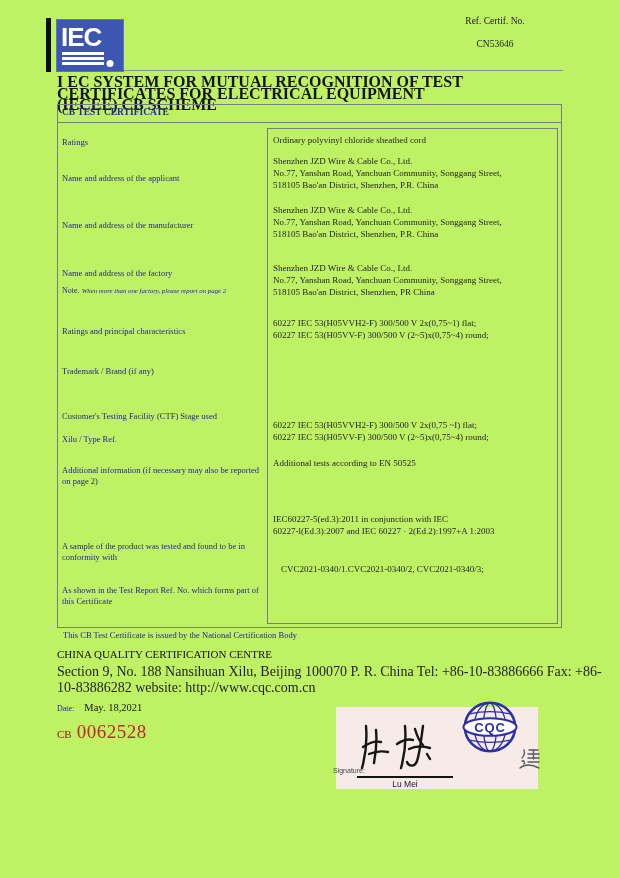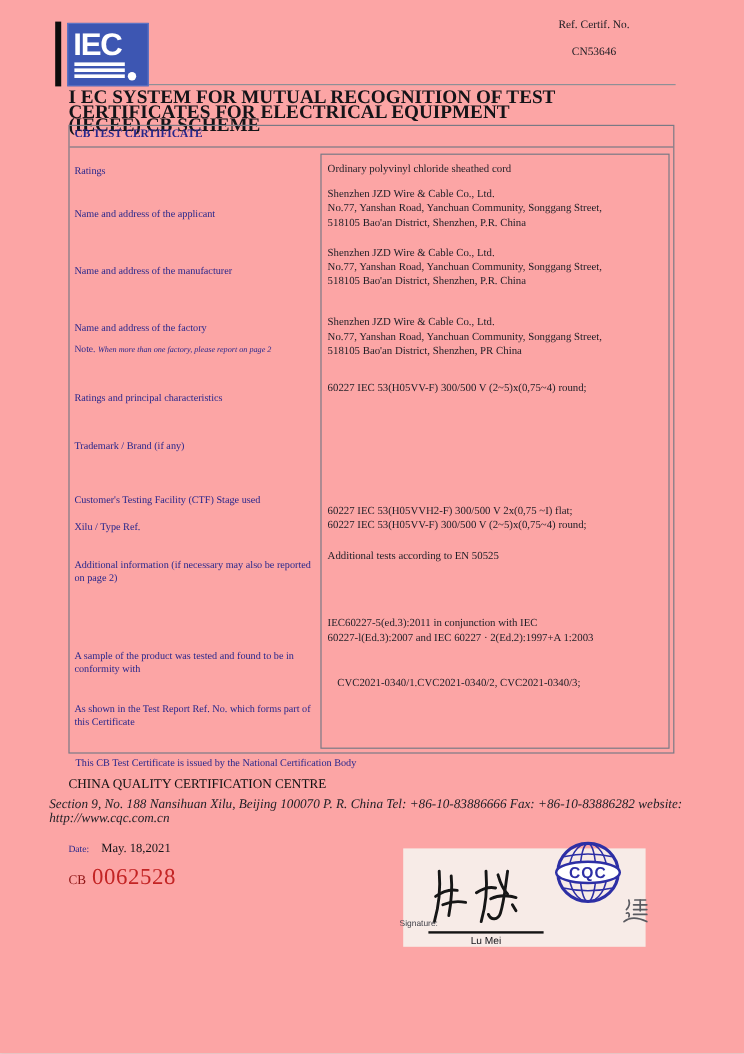--- a/index.html
+++ b/index.html
@@ -1,16 +1,16 @@
 <!DOCTYPE html>
 <html><head>
 <meta charset="utf-8">
 <style>
   html,body{margin:0;padding:0;background:#e8e8e8;}
-  .page{position:relative;width:620px;height:878px;background:#fca5a5;
+  .page{position:relative;width:620px;height:878px;background:#bef264;
         font-family:"Liberation Serif",serif;color:#222228;overflow:hidden;
         box-shadow:0 0 4px rgba(0,0,0,.2);}
   
   .topline{position:absolute;left:57px;top:70px;width:506px;height:1px;background:#8f8f96;}
   .iec-logo{position:absolute;left:46px;top:18px;width:80px;height:54px;}
   .iec-bar{position:absolute;left:0;top:0;width:5px;height:54px;background:#0c0c0c;}
   .iec-box{position:absolute;left:10px;top:1px;width:68px;height:53px;background:#3d56b2;
            box-shadow:inset 0 0 0 1px #5e74c4;}
   .iec-box svg{display:block;width:100%;height:100%;}
   .ref-label{position:absolute;left:420px;top:16px;width:150px;text-align:center;
@@ -27,21 +27,21 @@
   .cert-body{position:relative;width:100%;height:505px;}
   .value-box{position:absolute;left:209px;top:5px;width:291px;height:496px;
              border:1px solid #7a7a85;box-sizing:border-box;}
   .lbl{position:absolute;left:4px;width:200px;font-size:8.5px;line-height:10.5px;color:#26268c;}
   .note-pre{font-size:8px;color:#26268c;}
   .note-it{font-style:italic;font-size:6.8px;color:#26268c;}
   .val{position:absolute;left:5px;width:280px;font-size:9px;line-height:12px;color:#1e1e26;}
   
   .issued{position:absolute;left:63px;top:630px;font-size:8.5px;color:#26268c;}
   .ncb-name{position:absolute;left:57px;top:648px;font-size:11px;font-weight:normal;color:#111;text-align:center;}
-  .ncb-address{position:absolute;left:41px;top:664px;font-size:11px;color:#1e1e24;font-style:italic;}
+  .ncb-address{position:absolute;left:57px;top:664px;font-size:14px;color:#1e1e24;}
   .date-row{position:absolute;left:57px;top:697px;}
   .date-label{font-size:8px;color:#26268c;margin-right:10px;}
   .date-value{font-size:10.5px;color:#15151a;text-align:center;}
   .cb-row{position:absolute;left:57px;top:721px;}
   .cb-prefix{font-size:11px;color:#8f1616;margin-right:5px;}
   .cb-number{font-size:19px;color:#c32424;letter-spacing:.5px;}
   .sig-bg{position:absolute;left:336px;top:707px;width:202px;height:82px;background:#f7ebe7;}
   .sig-hand{position:absolute;left:356px;top:720px;}
   .sig-label{position:absolute;left:333px;top:767px;font-size:7px;color:#44444c;
              font-family:"Liberation Sans",sans-serif;}
@@ -94,20 +94,21 @@
           <div>Shenzhen JZD Wire &amp; Cable Co., Ltd.</div>
           <div>No.77, Yanshan Road, Yanchuan Community, Songgang Street,</div>
           <div>518105 Bao'an District, Shenzhen, P.R. China</div>
         </div>
         <div class="val" style="top:133px">
           <div>Shenzhen JZD Wire &amp; Cable Co., Ltd.</div>
           <div>No.77, Yanshan Road, Yanchuan Community, Songgang Street,</div>
           <div>518105 Bao'an District, Shenzhen, PR China</div>
         </div>
         <div class="val" style="top:188px">
+          <div>60227 IEC 53(H05VVH2-F) 300/500 V 2x(0,75~1) flat;</div>
           <div>60227 IEC 53(H05VV-F) 300/500 V (2~5)x(0,75~4) round;</div>
         </div>
         <div class="val" style="top:290px">
           <div>60227 IEC 53(H05VVH2-F) 300/500 V 2x(0,75 ~I) flat;</div>
           <div>60227 IEC 53(H05VV-F) 300/500 V (2~5)x(0,75~4) round;</div>
         </div>
         <div class="val" style="top:328px">Additional tests according to EN 50525</div>
         <div class="val" style="top:384px">
           <div>IEC60227-5(ed.3):2011 in conjunction with IEC</div>
           <div>60227-l(Ed.3):2007 and IEC 60227 · 2(Ed.2):1997+A 1:2003</div>

